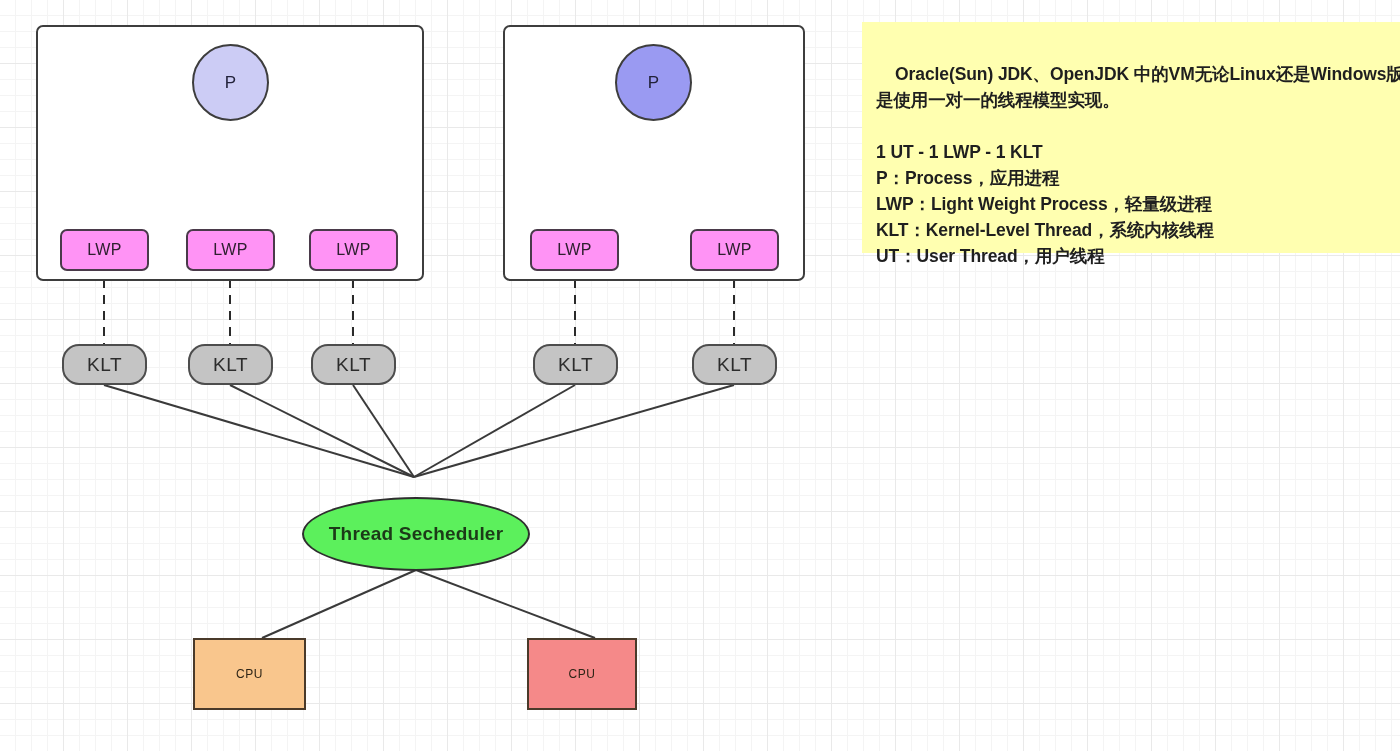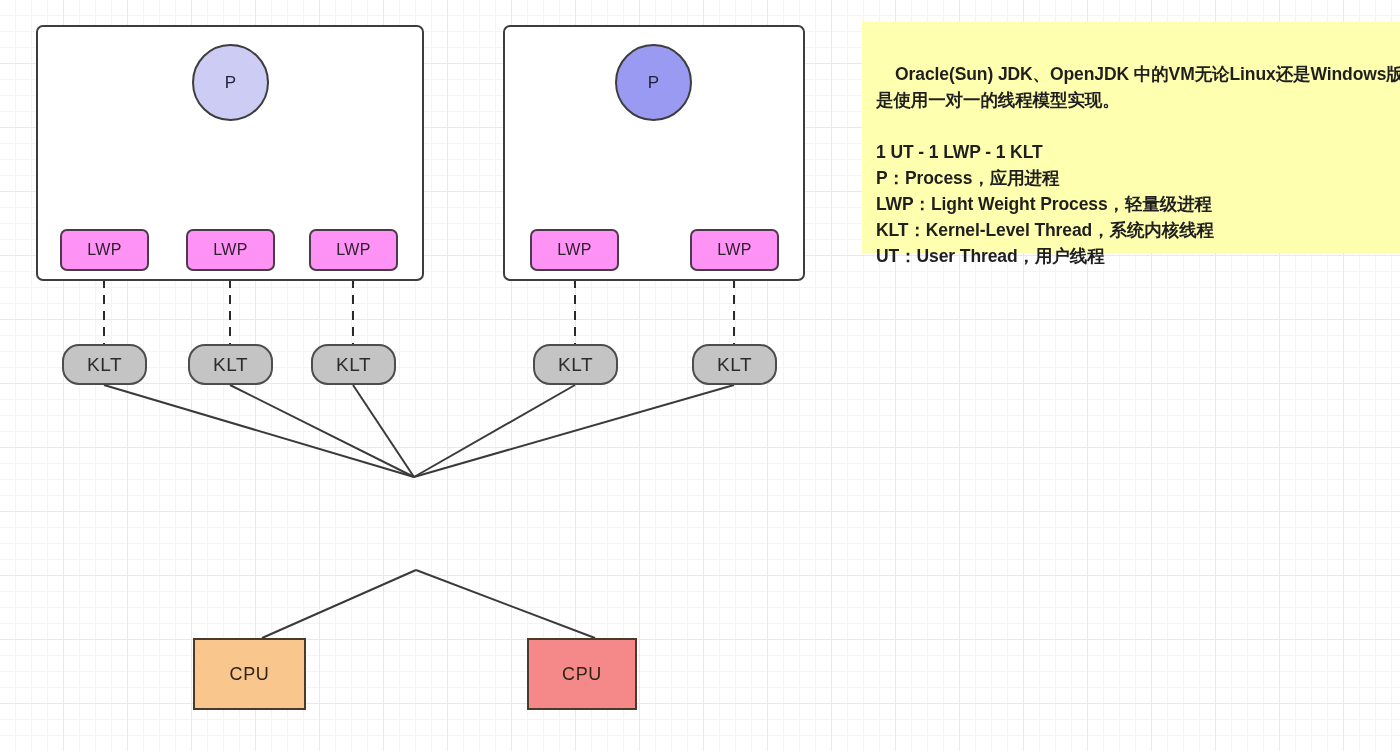--- a/index.html
+++ b/index.html
@@ -72,21 +72,21 @@
     border: 2px solid #2f2f2f;
     border-radius: 50%;
     font-size: 19px;
     font-weight: bold;
     color: #1c3a18;
     letter-spacing: 0.2px;
   }
   .cpu-box {
     border: 2px solid #4a3a2a;
     border-radius: 0;
-    font-size: 18px;
+    font-size: 12px;
     color: #2e2416;
     letter-spacing: 0.6px;
   }
   .note {
     position: absolute;
     box-sizing: border-box;
     padding: 13px 16px 14px 14px;
     font-size: 17.5px;
     font-weight: bold;
     line-height: 26px;
@@ -181,20 +181,23 @@
   <div class="node klt-box" style="left:311px; top:344px; width:85px; height:41px; background:#c4c4c4;">
     <span>KLT</span>
   </div>
   <div class="node klt-box" style="left:533px; top:344px; width:85px; height:41px; background:#c4c4c4;">
     <span>KLT</span>
   </div>
   <div class="node klt-box" style="left:692px; top:344px; width:85px; height:41px; background:#c4c4c4;">
     <span>KLT</span>
   </div>
 
+  <div class="node sched-ellipse" style="left:302px; top:497px; width:228px; height:74px; background:#5cf05c;">
+    <span>Thread Secheduler</span>
+  </div>
 
   <div class="node cpu-box" style="left:193px; top:638px; width:113px; height:72px; background:#f9c68d;">
     <span>CPU</span>
   </div>
   <div class="node cpu-box" style="left:527px; top:638px; width:110px; height:72px; background:#f58989;">
     <span>CPU</span>
   </div>
 
   <div class="note" style="left:862px; top:22px; width:600px; height:231px; background:#ffffb0;">
     <span>Oracle(Sun) JDK、OpenJDK 中的VM无论Linux还是Windows版本都是使用一对一的线程模型实现。

